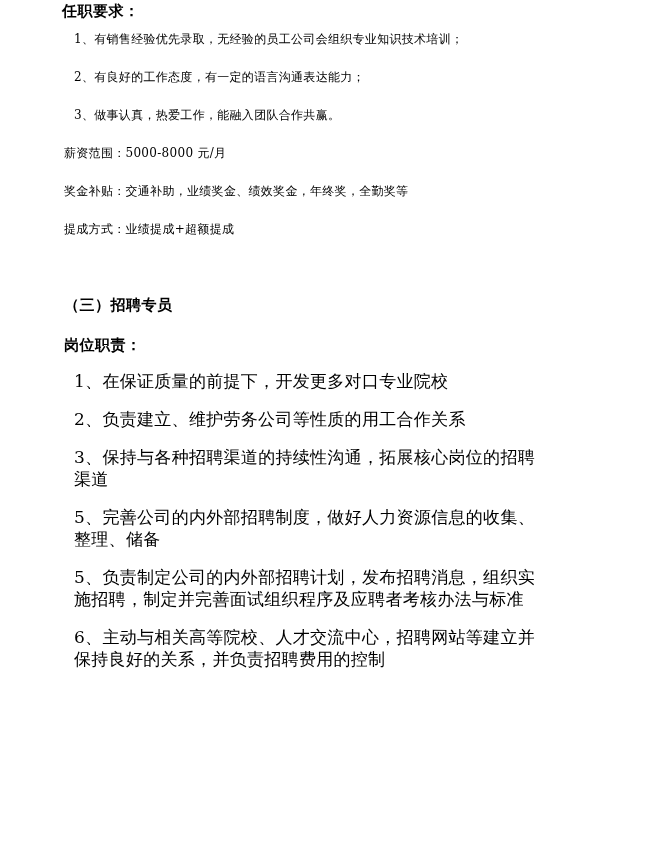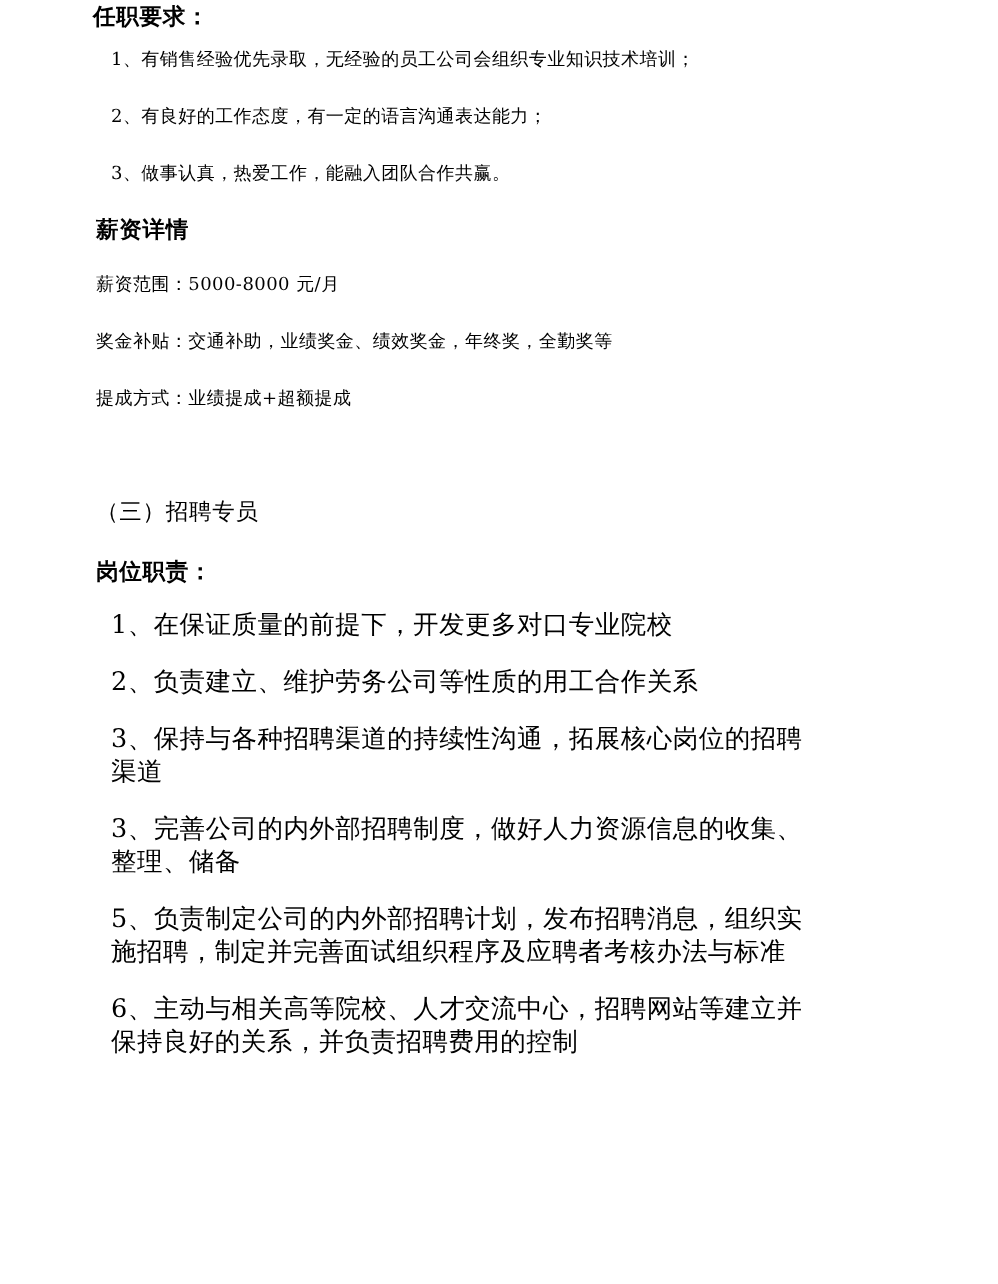--- a/index.html
+++ b/index.html
@@ -40,21 +40,21 @@
     text-align: justify;
     text-justify: inter-ideograph;
   }
   .first-block {
     padding-top: 0;
   }
   .spacer-lg {
     height: 38px;
   }
   .sec-title {
-    font-weight: normal;
+    font-weight: bold;
     font-size: 15px;
     line-height: 22px;
     margin: 0 0 18px 0;
     letter-spacing: 0.5px;
   }
   .block-head {
     font-weight: bold;
     font-size: 15px;
     line-height: 22px;
     margin: 0 0 14px 0;
@@ -83,33 +83,32 @@
   <div class="doc">
 
     <div class="first-block">
       <div class="h-bold">任职要求：</div>
       <div class="p hang">1、有销售经验优先录取，无经验的员工公司会组织专业知识技术培训；</div>
       <div class="p hang">2、有良好的工作态度，有一定的语言沟通表达能力；</div>
       <div class="p hang">3、做事认真，热爱工作，能融入团队合作共赢。</div>
     </div>
 
     <div>
-      <div class="block-head pad-left-sm">薪资详情</div>
       <div class="p pad-left-sm">薪资范围：5000-8000 元/月</div>
       <div class="p pad-left-sm">奖金补贴：交通补助，业绩奖金、绩效奖金，年终奖，全勤奖等</div>
       <div class="p pad-left-sm">提成方式：业绩提成+超额提成</div>
     </div>
 
     <div class="spacer-lg"></div>
 
     <div>
       <div class="sec-title pad-left-sm">（三）招聘专员</div>
       <div class="block-head pad-left-sm">岗位职责：</div>
       <div class="list-item hang">1、在保证质量的前提下，开发更多对口专业院校</div>
       <div class="list-item hang">2、负责建立、维护劳务公司等性质的用工合作关系</div>
       <div class="list-item hang">3、保持与各种招聘渠道的持续性沟通，拓展核心岗位的招聘渠道</div>
-      <div class="list-item hang">3、完善公司的内外部招聘制度，做好人力资源信息的收集、整理、储备</div>
+      <div class="list-item hang">5、完善公司的内外部招聘制度，做好人力资源信息的收集、整理、储备</div>
       <div class="list-item hang">5、负责制定公司的内外部招聘计划，发布招聘消息，组织实施招聘，制定并完善面试组织程序及应聘者考核办法与标准</div>
       <div class="list-item hang">6、主动与相关高等院校、人才交流中心，招聘网站等建立并保持良好的关系，并负责招聘费用的控制</div>
     </div>
 
   </div>
 </div>
 
 </body></html>

